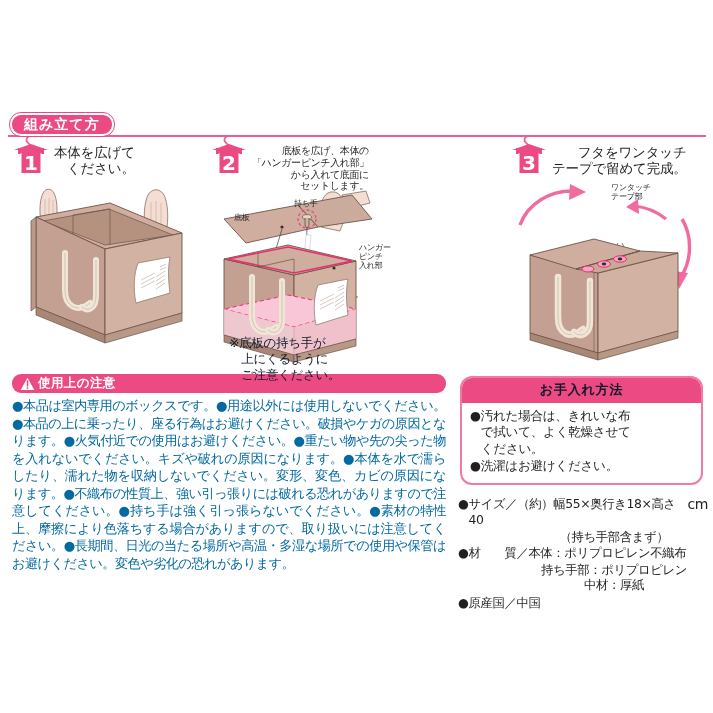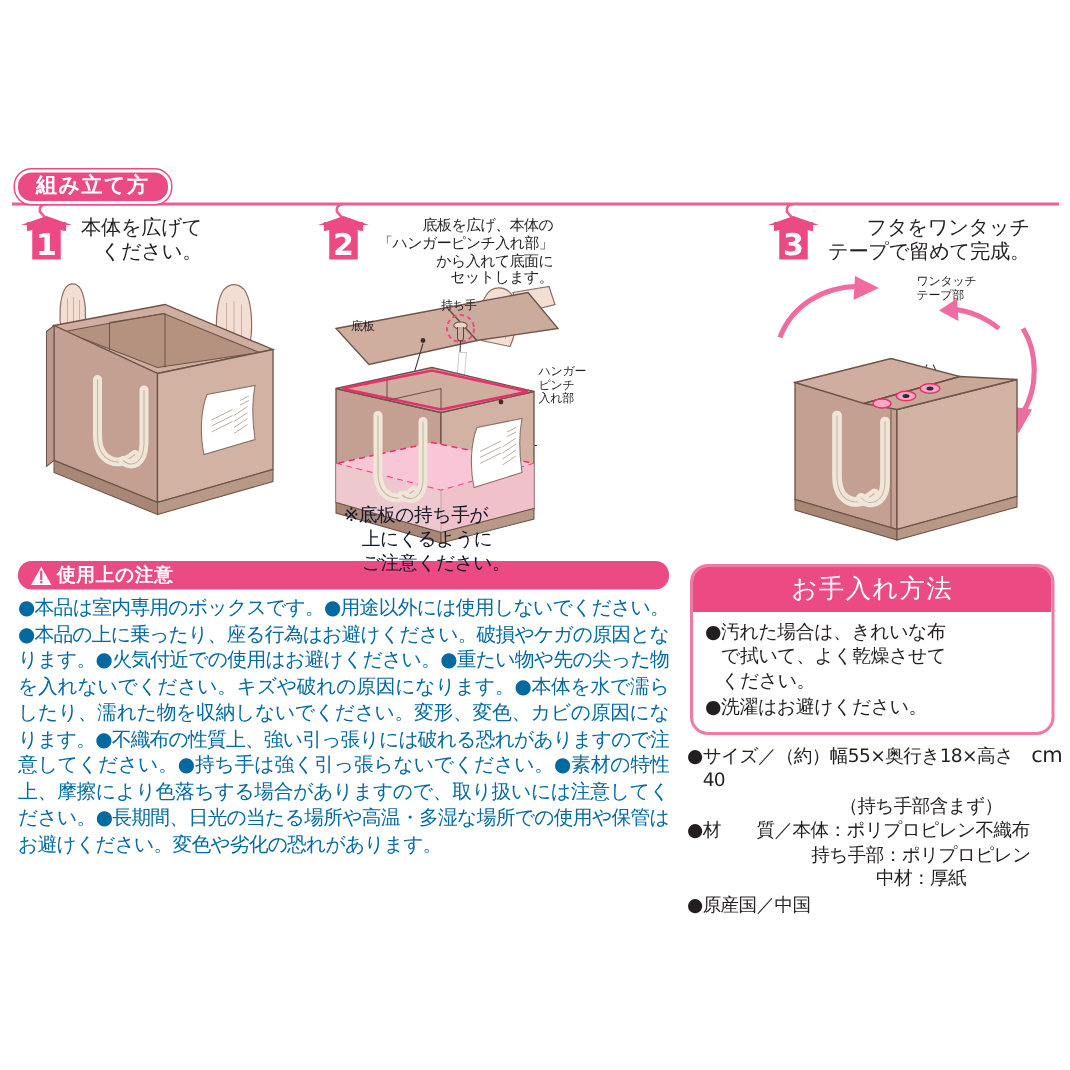--- a/index.html
+++ b/index.html
@@ -164,23 +164,23 @@
     width: 243px;
     border: 2px solid #f07aa5;
     border-radius: 12px;
     background: #ffffff;
     box-sizing: border-box;
     padding: 0 0 8px 0;
     overflow: hidden;
   }
   .care-head {
     background: #ec4a82;
-    color: #ffffff;
-    font-size: 17px;
-    font-weight: normal;
+    color: #0f172a;
+    font-size: 13px;
+    font-weight: bold;
     letter-spacing: 0.8px;
     text-align: center;
     padding: 3px 0 4px 0;
   }
   .care-body {
     padding: 5px 10px 0 8px;
     font-size: 12.6px;
     line-height: 1.3;
     letter-spacing: -0.3px;
   }

